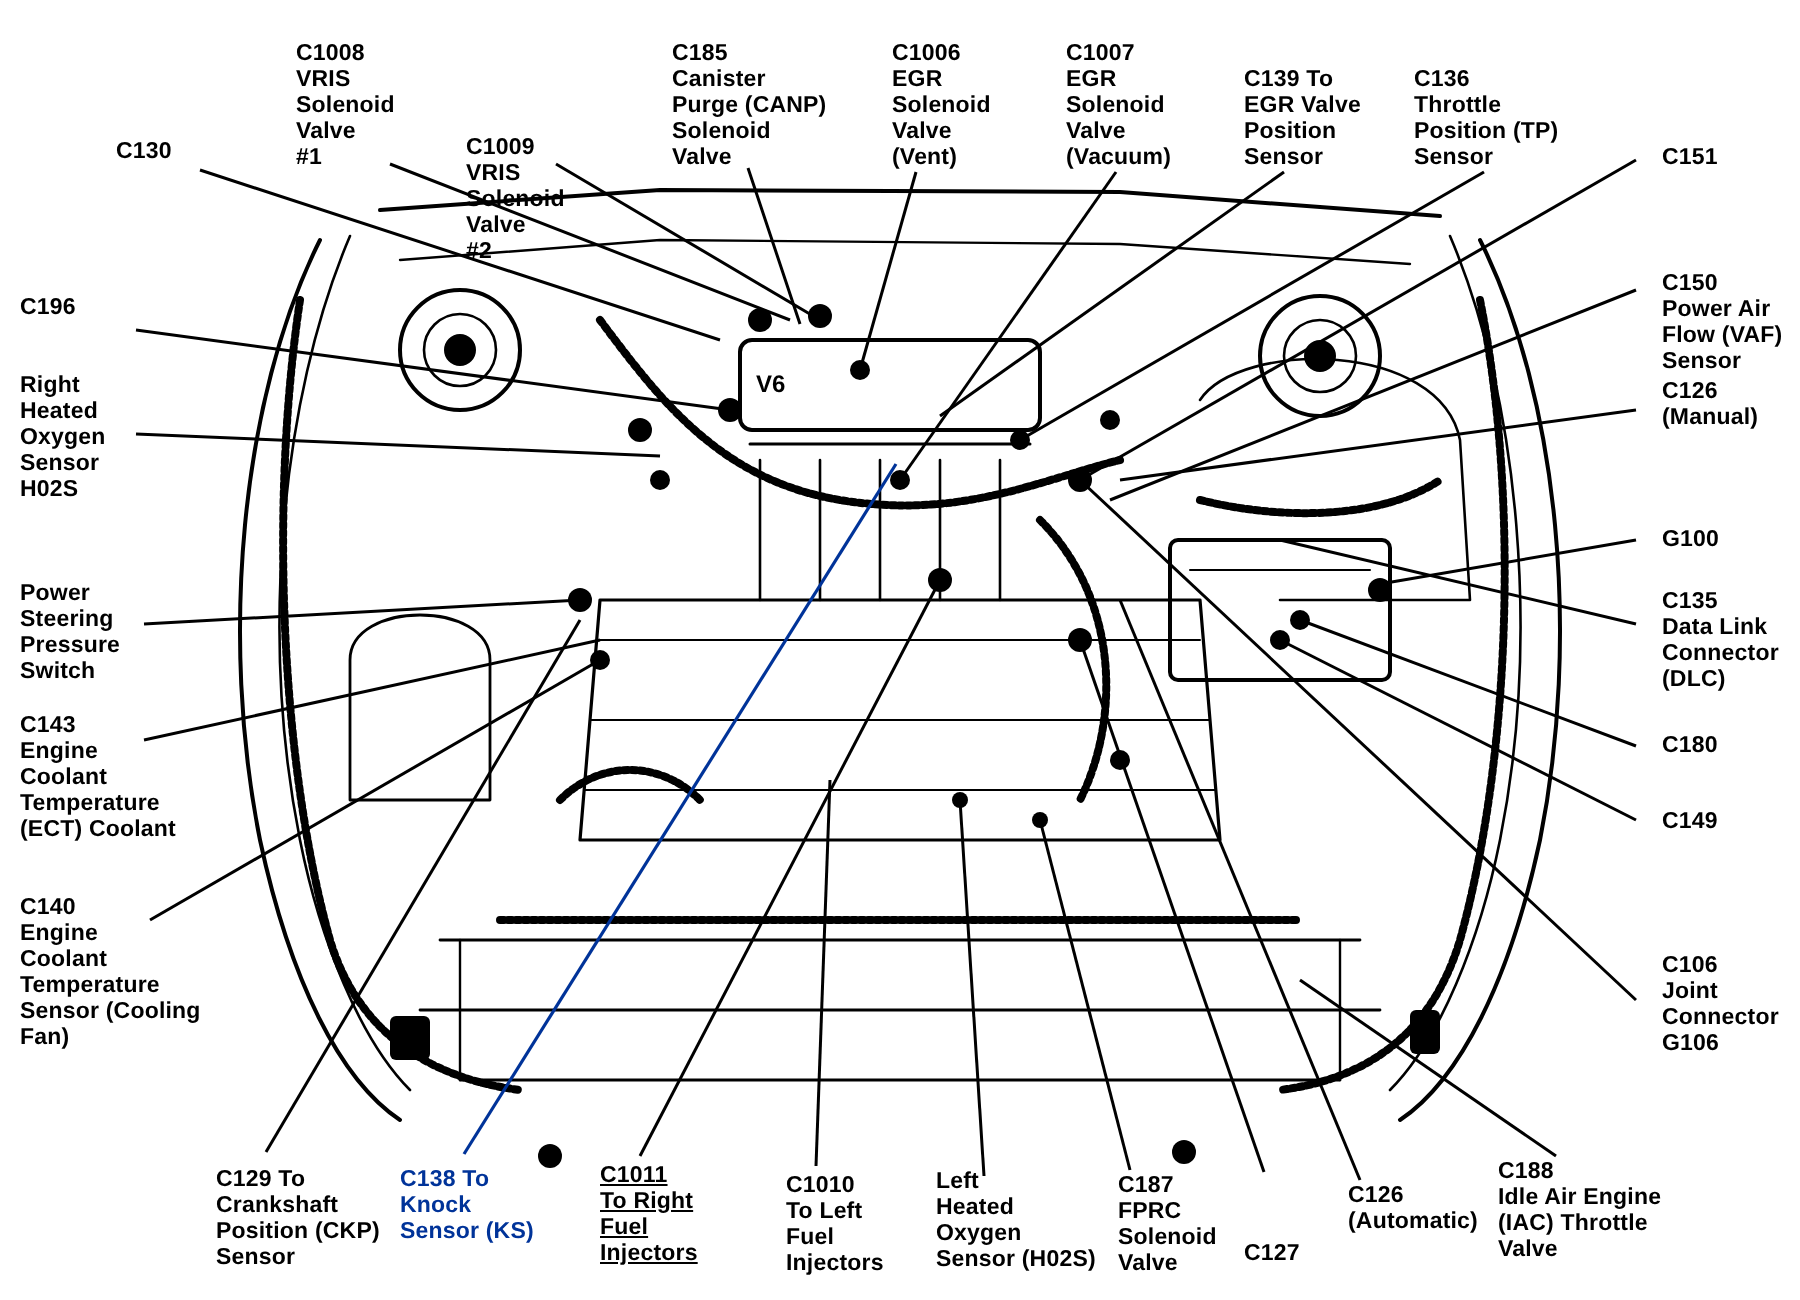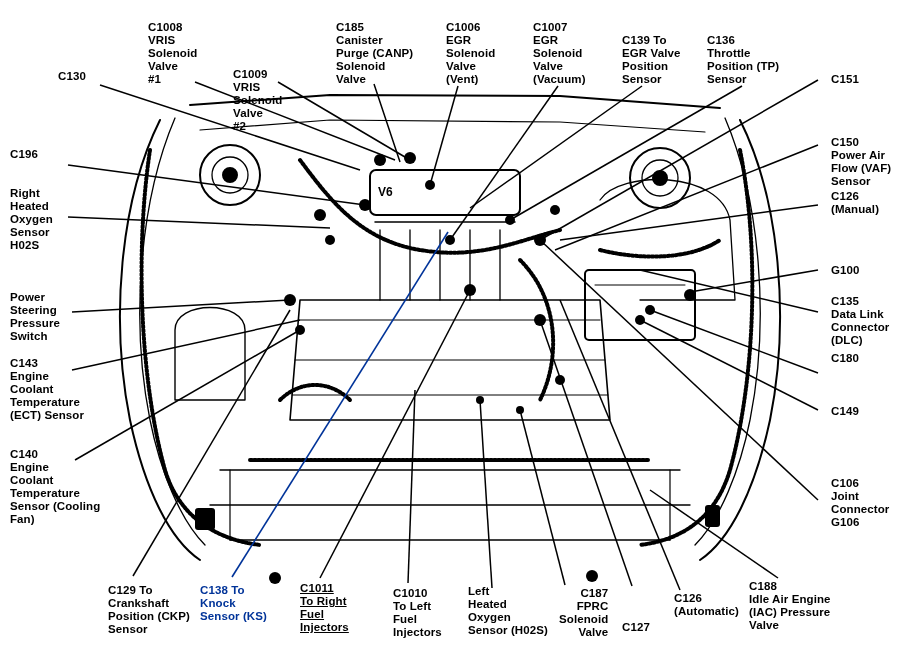--- a/index.html
+++ b/index.html
@@ -132,27 +132,27 @@
     <div class="label" style="left: 622px; top: 34px;"><span class="ln">C139 To</span><span class="ln">EGR Valve</span><span class="ln">Position</span><span class="ln">Sensor</span></div>
     <div class="label" style="left: 707px; top: 34px;"><span class="ln">C136</span><span class="ln">Throttle</span><span class="ln">Position (TP)</span><span class="ln">Sensor</span></div>
     <div class="label" style="left: 831px; top: 73px;"><span class="ln">C151</span></div>
     <div class="label" style="left: 10px; top: 148px;"><span class="ln">C196</span></div>
     <div class="label" style="left: 10px; top: 187px;"><span class="ln">Right</span><span class="ln">Heated</span><span class="ln">Oxygen</span><span class="ln">Sensor</span><span class="ln">H02S</span></div>
     <div class="label" style="left: 831px; top: 125px; margin-top: 11px;"><span class="ln">C150</span><span class="ln">Power Air</span><span class="ln">Flow (VAF)</span><span class="ln">Sensor</span></div>
     <div class="label" style="left: 831px; top: 190px;"><span class="ln">C126</span><span class="ln">(Manual)</span></div>
     <div class="label" style="left: 10px; top: 291px;"><span class="ln">Power</span><span class="ln">Steering</span><span class="ln">Pressure</span><span class="ln">Switch</span></div>
     <div class="label" style="left: 831px; top: 264px;"><span class="ln">G100</span></div>
     <div class="label" style="left: 831px; top: 295px;"><span class="ln">C135</span><span class="ln">Data Link</span><span class="ln">Connector</span><span class="ln">(DLC)</span></div>
-    <div class="label" style="left: 10px; top: 357px;"><span class="ln">C143</span><span class="ln">Engine</span><span class="ln">Coolant</span><span class="ln">Temperature</span><span class="ln">(ECT) Sensor</span></div>
-    <div class="label" style="left: 831px; top: 352px;"><span class="ln">C180</span></div>
+    <div class="label" style="left: 10px; top: 357px;"><span class="ln">C143</span><span class="ln">Engine</span><span class="ln">Coolant</span><span class="ln">Temperature</span><span class="ln">(ECT) Coolant</span></div>
+    <div class="label" style="left: 831px; top: 367px;"><span class="ln">C180</span></div>
     <div class="label" style="left: 831px; top: 405px;"><span class="ln">C149</span></div>
     <div class="label" style="left: 10px; top: 448px;"><span class="ln">C140</span><span class="ln">Engine</span><span class="ln">Coolant</span><span class="ln">Temperature</span><span class="ln">Sensor (Cooling</span><span class="ln">Fan)</span></div>
     <div class="label" style="left: 831px; top: 477px;"><span class="ln">C106</span><span class="ln">Joint</span><span class="ln">Connector</span><span class="ln">G106</span></div>
     <div class="label" style="left: 108px; top: 584px;"><span class="ln">C129 To</span><span class="ln">Crankshaft</span><span class="ln">Position (CKP)</span><span class="ln">Sensor</span></div>
     <div class="label active" style="left: 200px; top: 584px; color: rgb(0, 51, 153);"><span class="ln">C138 To</span><span class="ln">Knock</span><span class="ln">Sensor (KS)</span></div>
     <div class="label" style="left: 300px; top: 582px; text-decoration: underline;"><span class="ln">C1011</span><span class="ln">To Right</span><span class="ln">Fuel</span><span class="ln">Injectors</span></div>
     <div class="label" style="left: 393px; top: 587px;"><span class="ln">C1010</span><span class="ln">To Left</span><span class="ln">Fuel</span><span class="ln">Injectors</span></div>
     <div class="label" style="left: 468px; top: 585px;"><span class="ln">Left</span><span class="ln">Heated</span><span class="ln">Oxygen</span><span class="ln">Sensor (H02S)</span></div>
-    <div class="label" style="left: 559px; top: 587px; text-align: right;"><span class="ln">C187</span><span class="ln">FPRC</span><span class="ln">Solenoid</span><span class="ln">Valve</span></div>
+    <div class="label" style="left: 559px; top: 587px;"><span class="ln">C187</span><span class="ln">FPRC</span><span class="ln">Solenoid</span><span class="ln">Valve</span></div>
     <div class="label" style="left: 622px; top: 588px; margin-top: 33px;"><span class="ln">C127</span></div>
     <div class="label" style="left: 674px; top: 592px;"><span class="ln">C126</span><span class="ln">(Automatic)</span></div>
-    <div class="label" style="left: 749px; top: 580px;"><span class="ln">C188</span><span class="ln">Idle Air Engine</span><span class="ln">(IAC) Pressure</span><span class="ln">Valve</span></div>
+    <div class="label" style="left: 749px; top: 580px;"><span class="ln">C188</span><span class="ln">Idle Air Engine</span><span class="ln">(IAC) Throttle</span><span class="ln">Valve</span></div>
   </div>
 
 </body></html>

